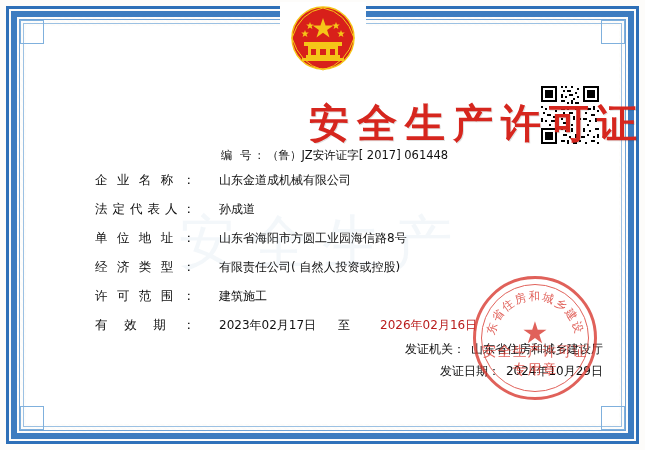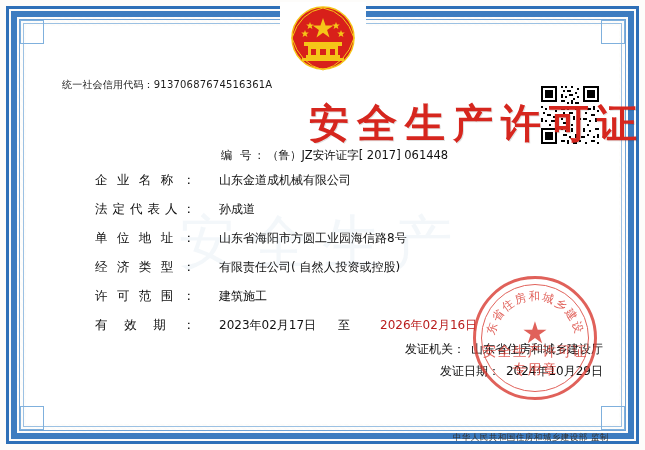--- a/index.html
+++ b/index.html
@@ -289,23 +289,20 @@
       <rect x="28" y="44" width="30" height="9" fill="#f5c518"></rect>
       <rect x="31" y="47" width="5" height="6" fill="#d8201a"></rect>
       <rect x="40" y="47" width="6" height="6" fill="#d8201a"></rect>
       <rect x="50" y="47" width="5" height="6" fill="#d8201a"></rect>
       <rect x="24" y="40" width="38" height="4" fill="#f5c518"></rect>
       <rect x="26" y="53" width="34" height="3" fill="#f5c518"></rect>
       <rect x="22" y="56" width="42" height="3" fill="#f5c518"></rect>
     </svg>
   </div>
 
-  <div class="credit-code">
-    <span>统一社会信用代码：</span><span>91370687674516361A</span>
-  </div>
 
   <div class="qr">
     <svg width="62" height="62" viewBox="0 0 62 62">
       <rect width="62" height="62" fill="#ffffff"></rect>
       <g fill="#000000">
         <rect x="2" y="2" width="16" height="16"></rect>
           <rect x="4" y="4" width="12" height="12" fill="#fff"></rect>
           <rect x="6" y="6" width="8" height="8"></rect>
         <rect x="44" y="2" width="16" height="16"></rect>
           <rect x="46" y="4" width="12" height="12" fill="#fff"></rect>
@@ -486,15 +483,14 @@
         </defs>
         <text font-size="11.5" fill="#d8352c" letter-spacing="1.5" font-family="DejaVu Sans, sans-serif">
           <textPath href="#sealArc" startOffset="50%" text-anchor="middle">山东省住房和城乡建设厅</textPath>
         </text>
       </svg>
     </div>
     <div class="star">★</div>
     <div class="bottom-text">安全生产许可证专用章</div>
   </div>
 
-  <div class="footer">中华人民共和国住房和城乡建设部  监制</div>
 
 </div>
 
 </body></html>

